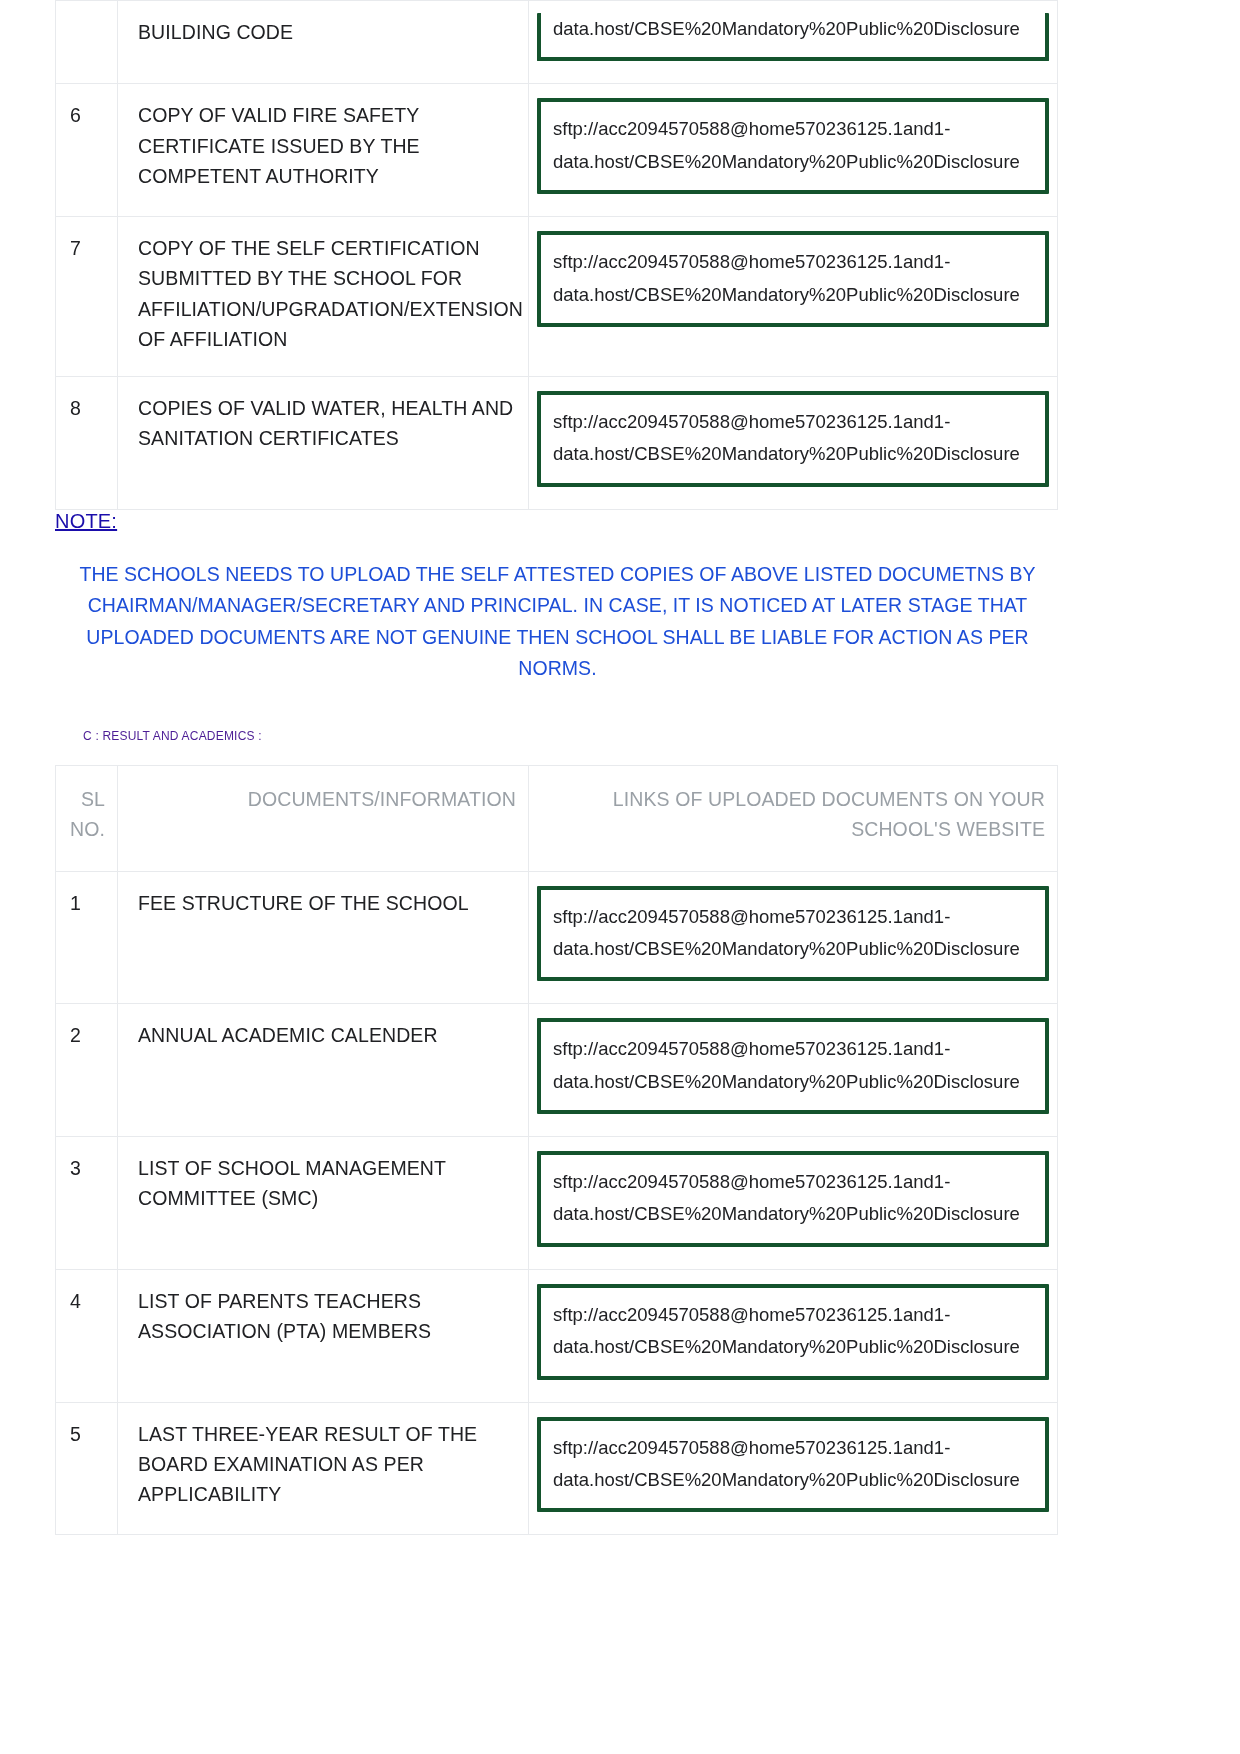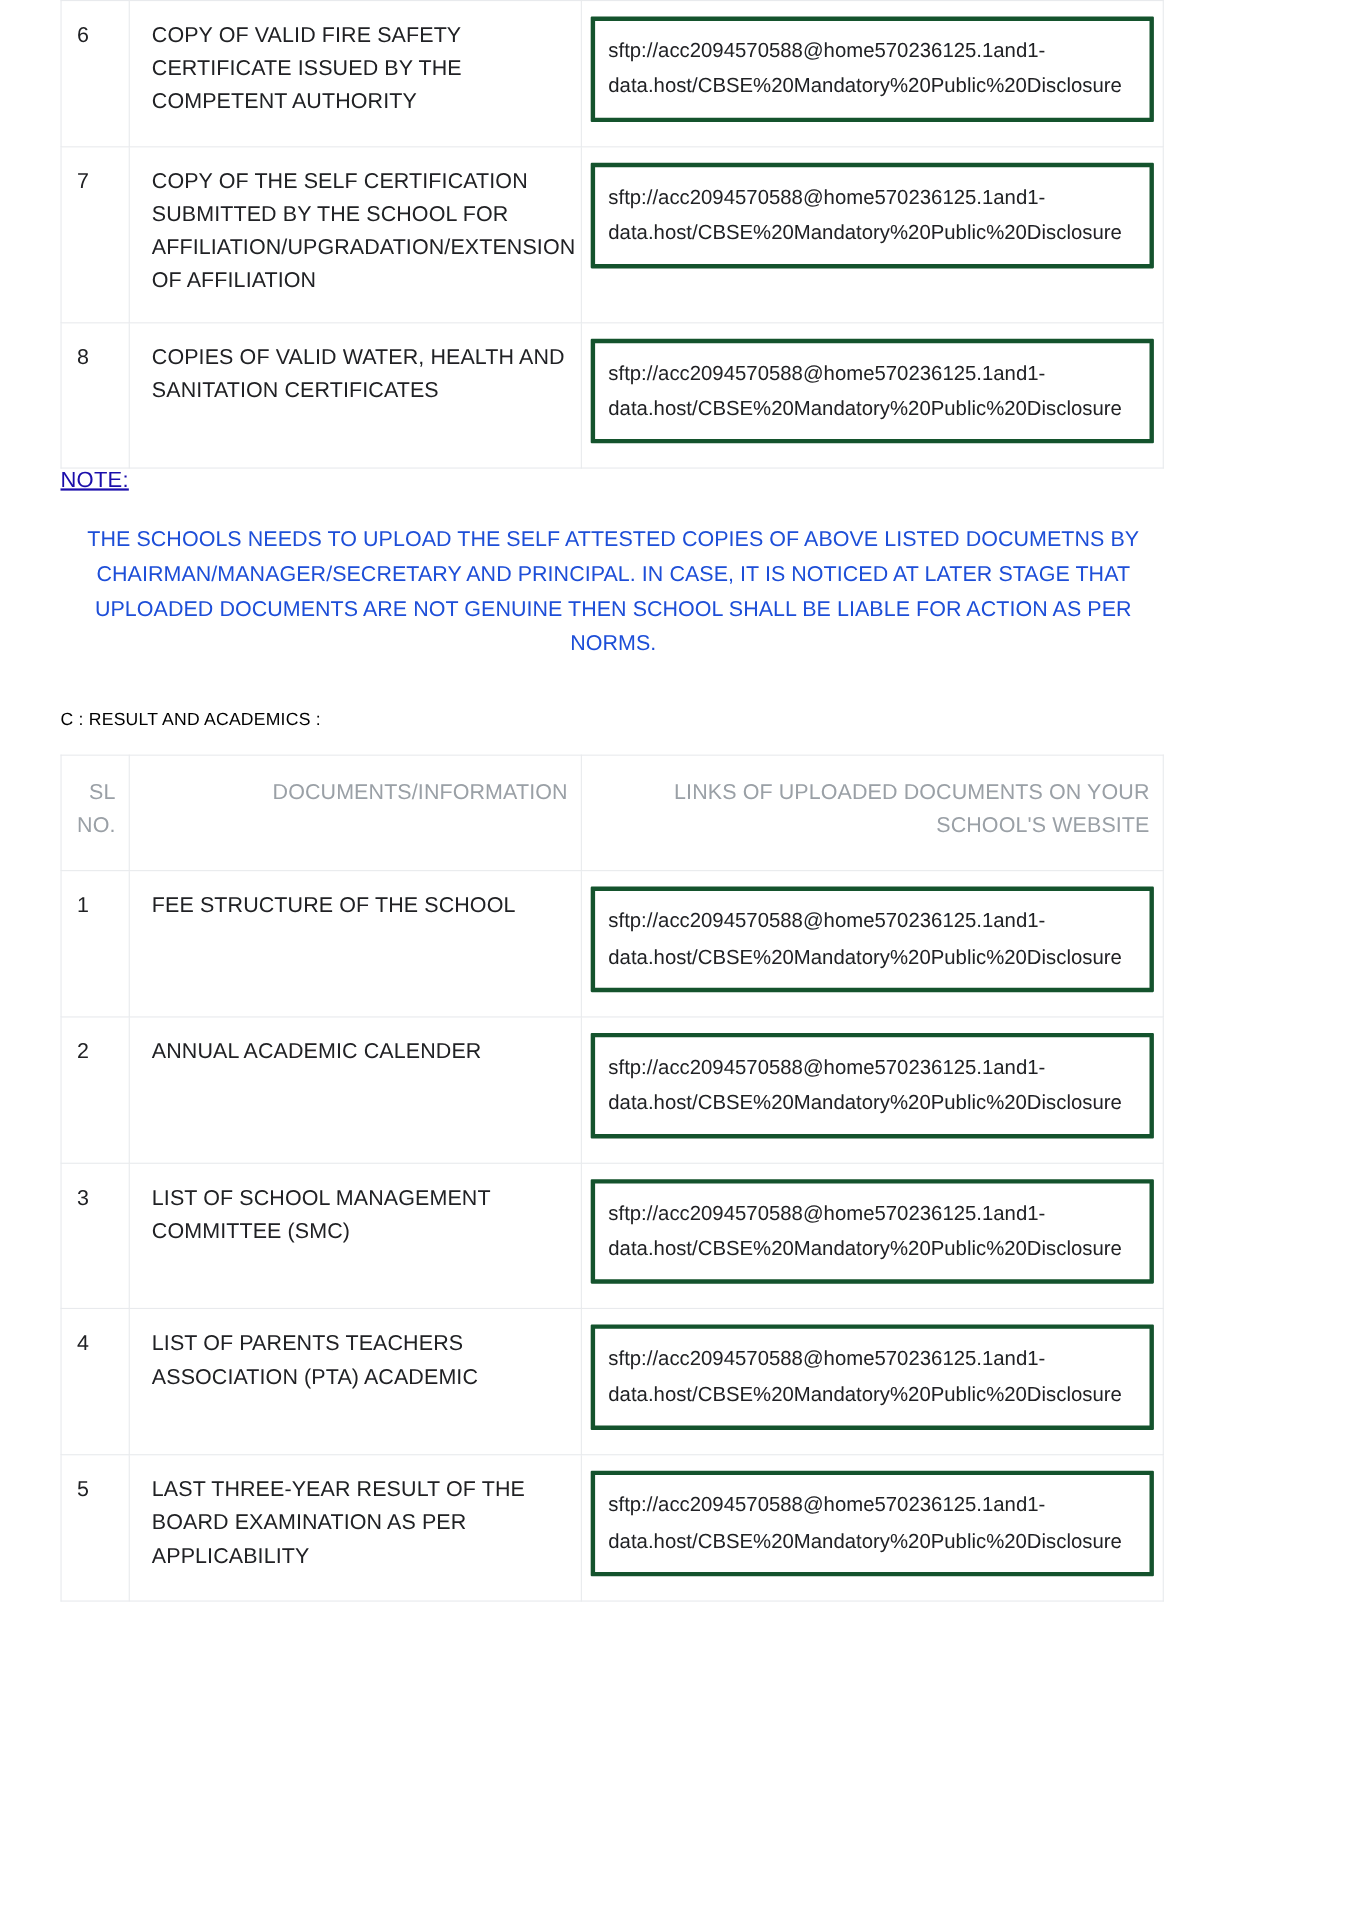--- a/index.html
+++ b/index.html
@@ -109,41 +109,49 @@
     line-height: 1.62;
     color: #1d4ed8;
     max-width: 1005px;
     letter-spacing: 0.05px;
     text-align: center;
   }
 
   
   .section-heading {
     margin-top: 44px;
-    color: #000000;
-    font-size: 16px;
+    color: #4c1d95;
+    font-size: 12px;
     letter-spacing: 0.2px;
+    margin-left: 28px;
   }
 
   .table-gap { height: 22px; }
 </style>
 </head>
 <body>
 
 <div class="page">
 
   <div class="table-top-wrap">
     <table class="disc-table">
       <colgroup>
           <col class="c-sl">
           <col class="c-doc">
           <col class="c-link">
         </colgroup>
       <tbody>
 
+        <tr class="continued-row">
+          <td class="sl"></td>
+          <td class="doc">BUILDING CODE</td>
+          <td class="link">
+            <div class="linkbox clipped-top">data.host/CBSE%20Mandatory%20Public%20Disclosure</div>
+          </td>
+        </tr>
 
         <tr>
           <td class="sl">6</td>
           <td class="doc">COPY OF VALID FIRE SAFETY CERTIFICATE ISSUED BY THE COMPETENT AUTHORITY</td>
           <td class="link">
             <div class="linkbox">sftp://acc2094570588@home570236125.1and1-data.host/CBSE%20Mandatory%20Public%20Disclosure</div>
           </td>
         </tr>
 
         <tr>
@@ -209,21 +217,21 @@
       <tr>
         <td class="sl">3</td>
         <td class="doc">LIST OF SCHOOL MANAGEMENT COMMITTEE (SMC)</td>
         <td class="link">
           <div class="linkbox">sftp://acc2094570588@home570236125.1and1-data.host/CBSE%20Mandatory%20Public%20Disclosure</div>
         </td>
       </tr>
 
       <tr>
         <td class="sl">4</td>
-        <td class="doc">LIST OF PARENTS TEACHERS ASSOCIATION (PTA) ACADEMIC</td>
+        <td class="doc">LIST OF PARENTS TEACHERS ASSOCIATION (PTA) MEMBERS</td>
         <td class="link">
           <div class="linkbox">sftp://acc2094570588@home570236125.1and1-data.host/CBSE%20Mandatory%20Public%20Disclosure</div>
         </td>
       </tr>
 
       <tr>
         <td class="sl">5</td>
         <td class="doc">LAST THREE-YEAR RESULT OF THE BOARD EXAMINATION AS PER APPLICABILITY</td>
         <td class="link">
           <div class="linkbox">sftp://acc2094570588@home570236125.1and1-data.host/CBSE%20Mandatory%20Public%20Disclosure</div>

